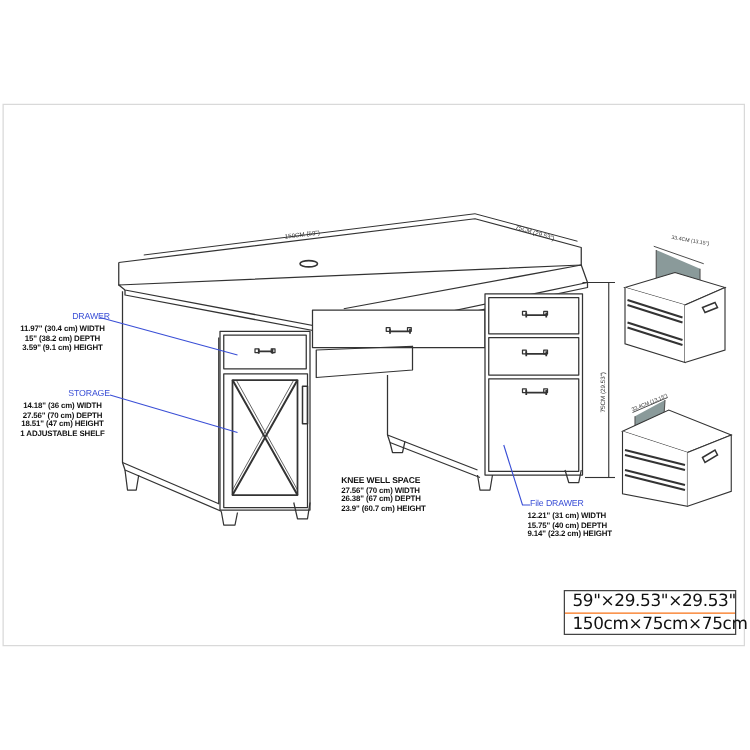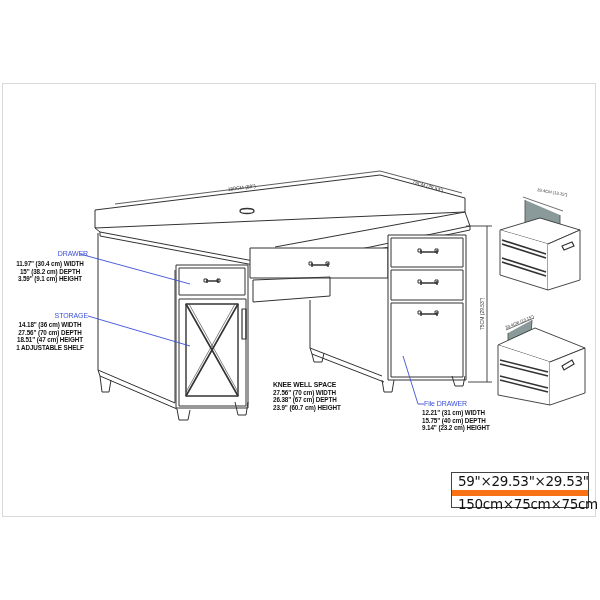--- a/index.html
+++ b/index.html
@@ -5,21 +5,21 @@
     html, body { margin: 0; padding: 0; background: #ffffff; }
     body { width: 600px; height: 600px; position: relative; overflow: hidden; font-family: "Liberation Sans", sans-serif; }
     .frame { position: absolute; left: 2px; top: 83px; width: 594px; height: 434px; border: 1px solid #d9d9d9; box-sizing: border-box; background: #fff; }
     svg.drawing { position: absolute; left: 0; top: 0; width: 600px; height: 600px; }
     .label { position: absolute; font-size: 6.3px; line-height: 7.6px; color: #111; font-weight: bold; white-space: nowrap; letter-spacing: -0.1px; }
     .label .title { color: #3a4fd6; font-weight: normal; font-size: 7px; }
     .label.right { text-align: right; }
     .label.center { text-align: center; }
     .dimbox { position: absolute; left: 451px; top: 472px; width: 138px; height: 36px; border: 1px solid #444; box-sizing: border-box; background: #fff; }
     .dimrow { height: 17px; line-height: 17px; font-size: 13.5px; padding-left: 6px; color: #111; font-family: "DejaVu Sans", sans-serif; letter-spacing: -0.3px; }
-    .dimrow + .dimrow { border-top: 6px solid #f97316; }
+    .dimrow + .dimrow { border-top: 1px solid #f97316; }
   </style>
 </head>
 <body>
 
 <div class="frame"></div>
 
 <svg class="drawing" viewBox="0 0 600 600" xmlns="http://www.w3.org/2000/svg">
   <g fill="none" stroke="#333" stroke-width="1" stroke-linejoin="round">
 
     <g>

